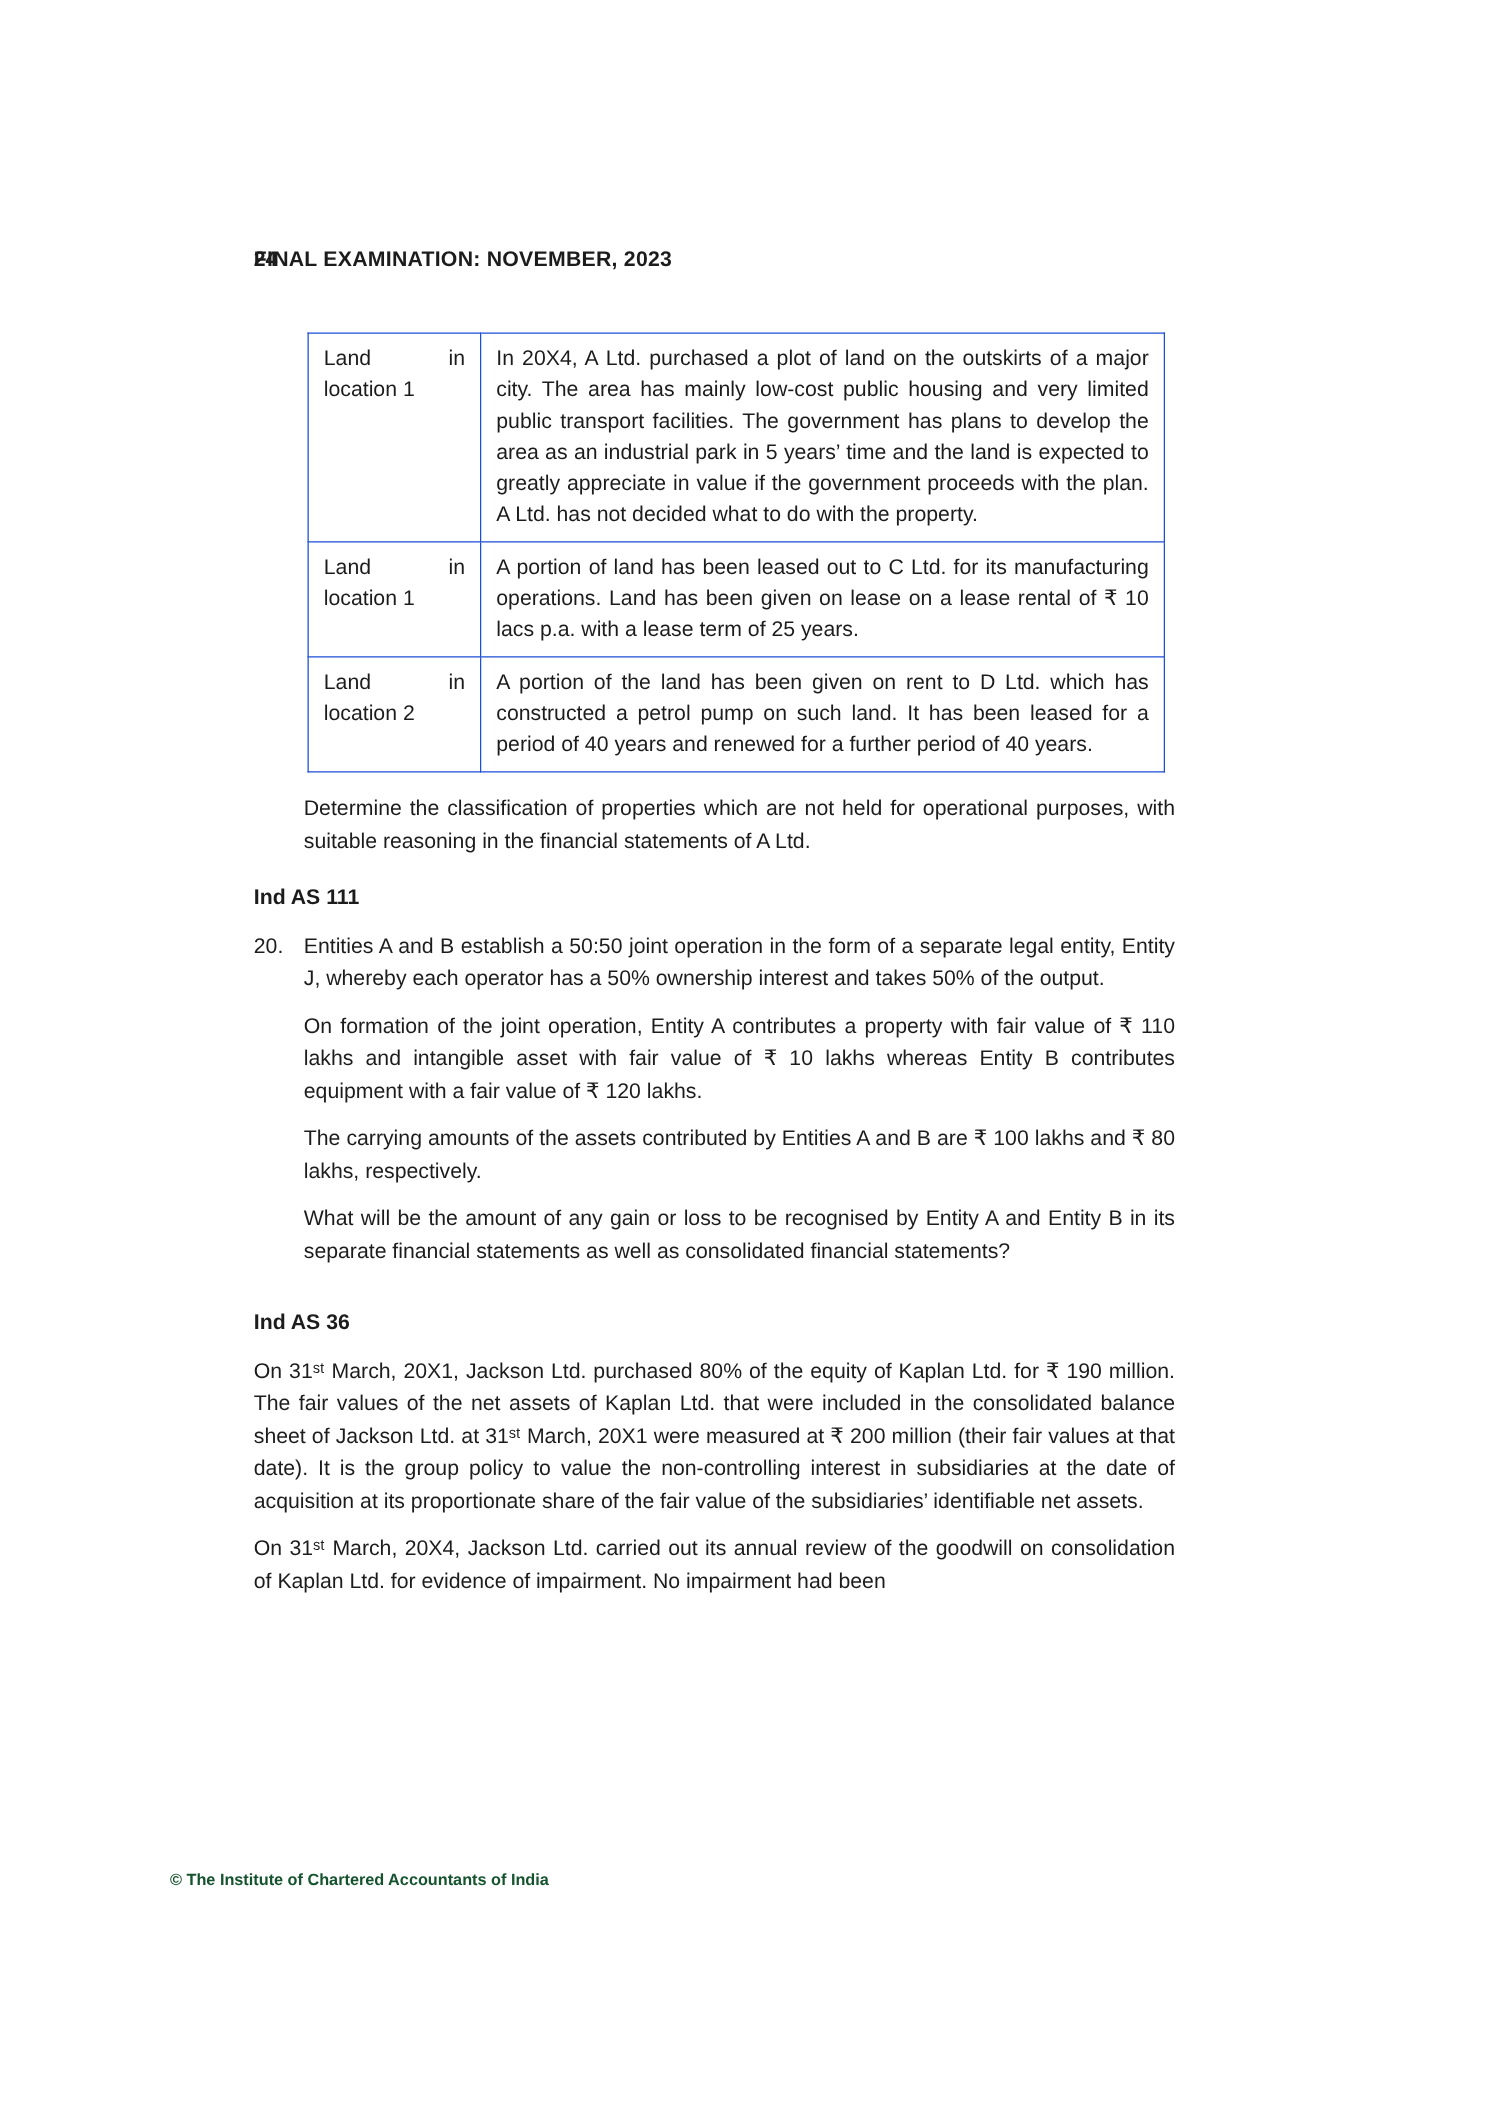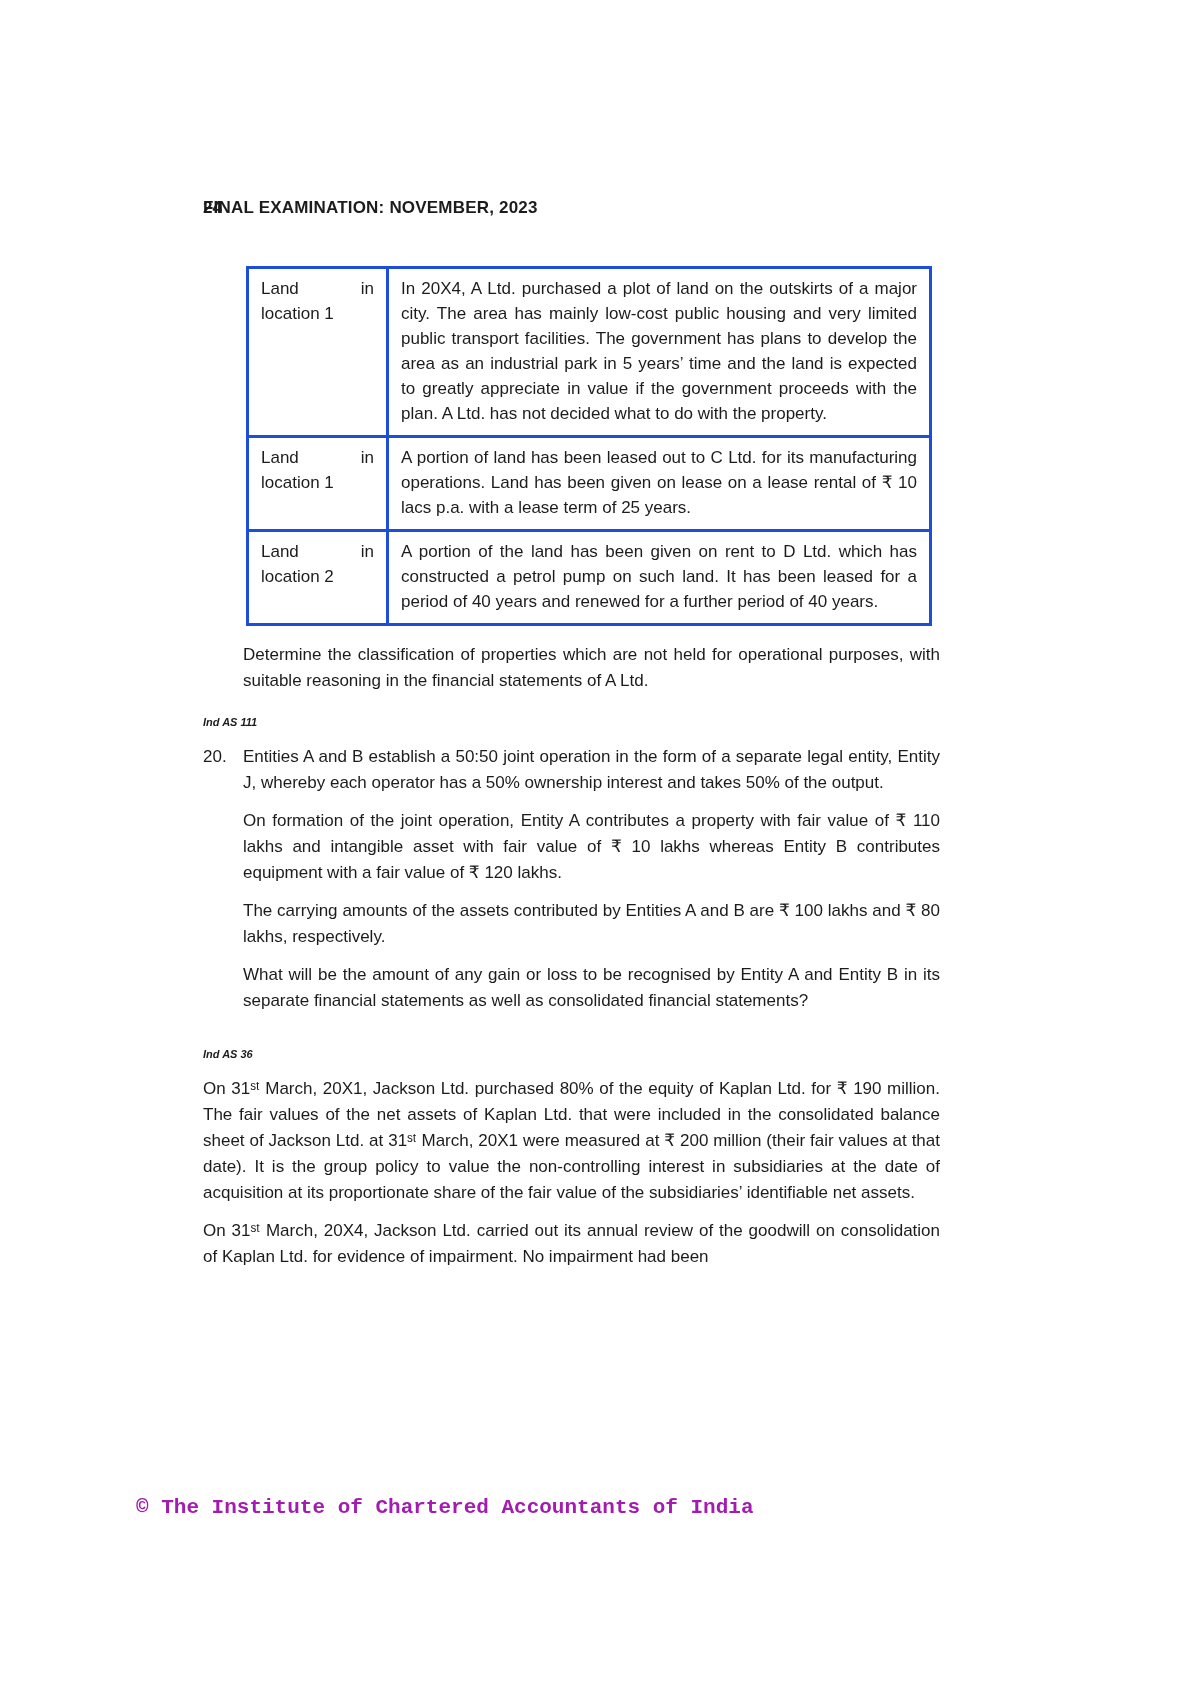--- a/index.html
+++ b/index.html
@@ -39,21 +39,21 @@
     left: 203px;
     width: 737px;
   }
   .land-table {
     border-collapse: collapse;
     margin-left: 43px;
     width: 686px;
     table-layout: fixed;
   }
   .land-table td {
-    border: 3px solid #1d4ed8;
+    border: 1px solid #1d4ed8;
     vertical-align: top;
     padding: 7px 12px 9px 12px;
     line-height: 25px;
   }
   .cell-label {
     width: 113px;
     text-align: justify;
     text-align-last: auto;
   }
   .cell-text {
@@ -63,46 +63,45 @@
   .para {
     margin: 0 0 12px 0;
     line-height: 26px;
     text-align: justify;
   }
   .closing-para {
     margin-left: 40px;
     margin-top: 16px;
   }
   .section-heading {
-    font-size: 11px;
+    font-size: 17px;
     font-weight: bold;
     margin: 22px 0 16px 0;
-    font-style: italic;
   }
   .item {
     display: flex;
     margin-bottom: 4px;
   }
   .item-num {
     width: 40px;
     flex: none;
     line-height: 26px;
   }
   .item-body {
     flex: 1;
     min-width: 0;
   }
   .page-footer {
     position: absolute;
     left: 136px;
     top: 1496px;
-    font-family: Liberation Mono, monospace;
+    font-family: Liberation Sans, sans-serif;
     font-weight: bold;
-    font-size: 21px;
-    color: #a21caf;
+    font-size: 13px;
+    color: #14532d;
   }
 </style>
 </head>
 <body>
 
 <div class="page">
 
   <header class="page-header">
     <span class="page-num">24</span>
     <h1 class="header-title">FINAL EXAMINATION: NOVEMBER, 2023</h1>

